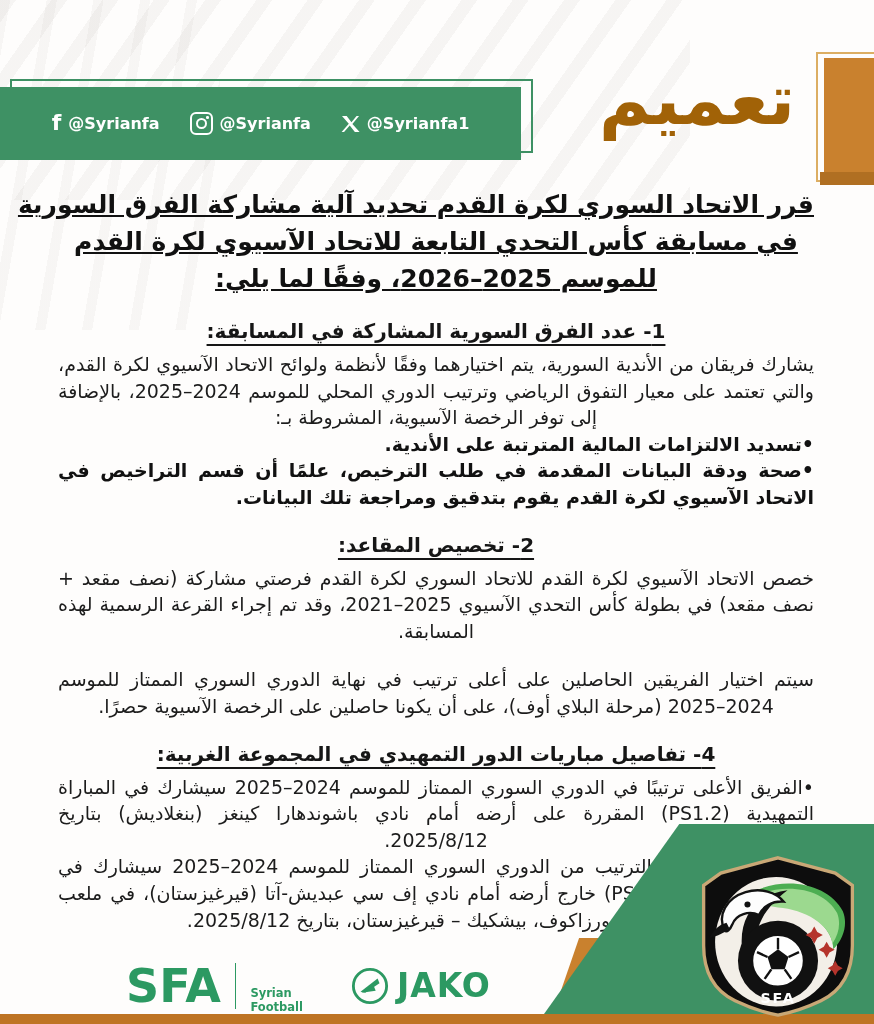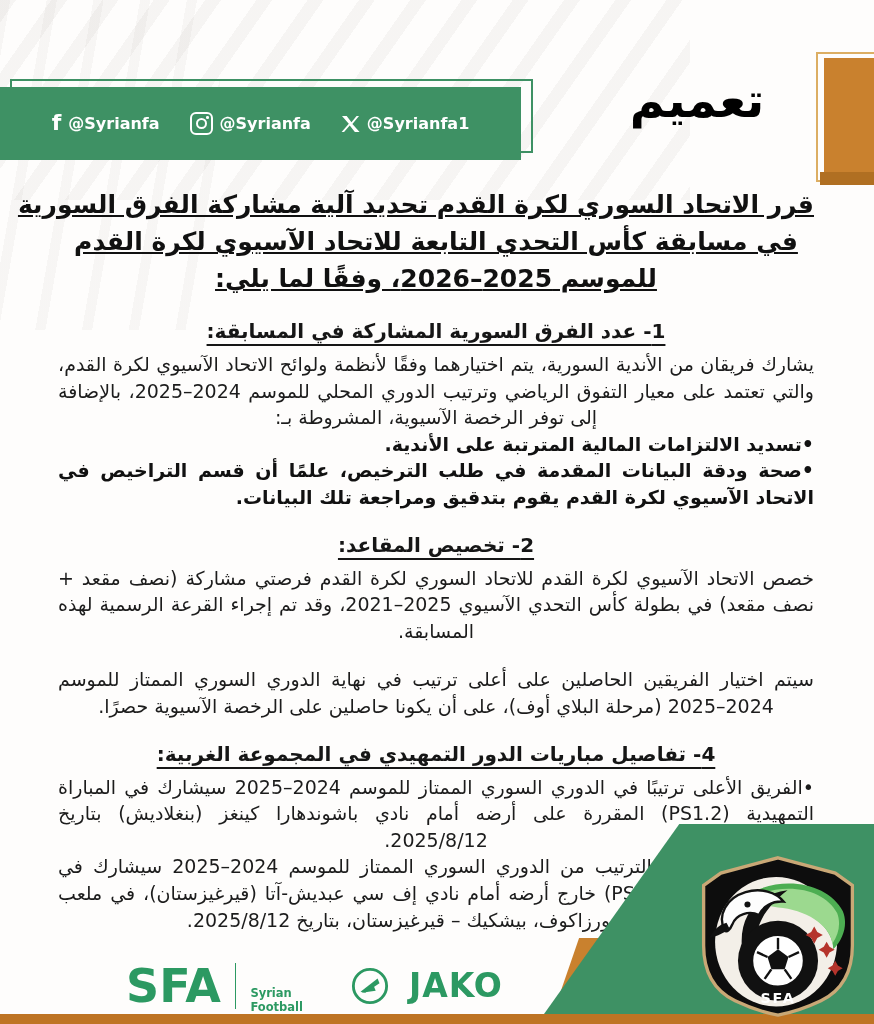--- a/index.html
+++ b/index.html
@@ -18,21 +18,21 @@
     border:2px solid #3E9164;background:transparent;}
   .banner{position:absolute;left:0;top:87px;width:521px;height:73px;background:#3E9164;
     display:flex;align-items:center;justify-content:center;gap:30px;direction:ltr;}
   .soc{display:flex;align-items:center;gap:7px;color:#fff;font-size:16px;font-weight:bold;}
   .fb-glyph{font-size:22px;font-weight:bold;line-height:1;transform:translateY(-1px);}
   .ig-box{width:19px;height:19px;border:2px solid #fff;border-radius:6px;position:relative;}
   .ig-box::before{content:"";position:absolute;left:4px;top:4px;width:7px;height:7px;border:2px solid #fff;border-radius:50%;}
   .ig-box::after{content:"";position:absolute;right:2px;top:2px;width:2.5px;height:2.5px;background:#fff;border-radius:50%;}
   
   .stamp{position:absolute;left:588px;top:52px;width:218px;height:96px;
-    font-size:48px;font-weight:bold;text-align:center;line-height:96px;color:#000000;direction:rtl;}
+    font-size:70px;font-weight:bold;text-align:center;line-height:96px;color:#a16207;direction:rtl;}
   .date-row{position:absolute;left:555px;top:150px;width:250px;display:flex;direction:ltr;
     justify-content:flex-end;align-items:center;gap:7px;font-size:17px;font-weight:bold;color:#0d0d0d;}
   .cal{flex:0 0 auto;}
   
   .tab-outline{position:absolute;left:816px;top:52px;width:70px;height:126px;border:2px solid #DCAE63;}
   .tab-fill{position:absolute;left:824px;top:58px;width:50px;height:118px;background:#C9812E;}
   .tab-strip{position:absolute;left:820px;top:172px;width:54px;height:13px;background:#B06F22;}
   
   .content{position:absolute;left:58px;top:186px;width:756px;direction:rtl;}
   .intro{font-size:25px;font-weight:bold;line-height:1.48;text-align:center;white-space:nowrap;color:#111;text-decoration:underline;}
@@ -47,21 +47,21 @@
     clip-path:polygon(41% 0,100% 0,100% 100%,0 100%);z-index:2;}
   .orange-piece{position:absolute;left:566px;top:938px;width:54px;height:76px;background:#C9812E;
     transform:skewX(-19deg);z-index:1;}
   .bottom-bar{position:absolute;left:0;top:1014px;width:874px;height:10px;background:#BE7424;z-index:3;}
   .crest{position:absolute;left:692px;top:854px;z-index:4;}
   
   .logos{position:absolute;left:126px;top:942px;display:flex;align-items:center;gap:14px;direction:ltr;z-index:2;}
   .sfa-acr{font-size:46px;font-weight:bold;color:#2C9962;line-height:1;}
   .logo-div{width:1.5px;height:46px;background:#2C9962;}
   .sfa-name{font-size:11.5px;font-weight:bold;color:#2C9962;line-height:1.25;margin-top:44px;}
-  .jako{display:flex;align-items:center;gap:20px;margin-left:12px;}
+  .jako{display:flex;align-items:center;gap:8px;margin-left:12px;}
   .jako-text{font-size:33px;font-weight:bold;color:#2C9962;letter-spacing:1px;line-height:1;}
 </style>
 </head>
 <body>
 
 <div class="page">
 
   <div class="wm-left"></div>
   <div class="wm-bottom"></div>
 

